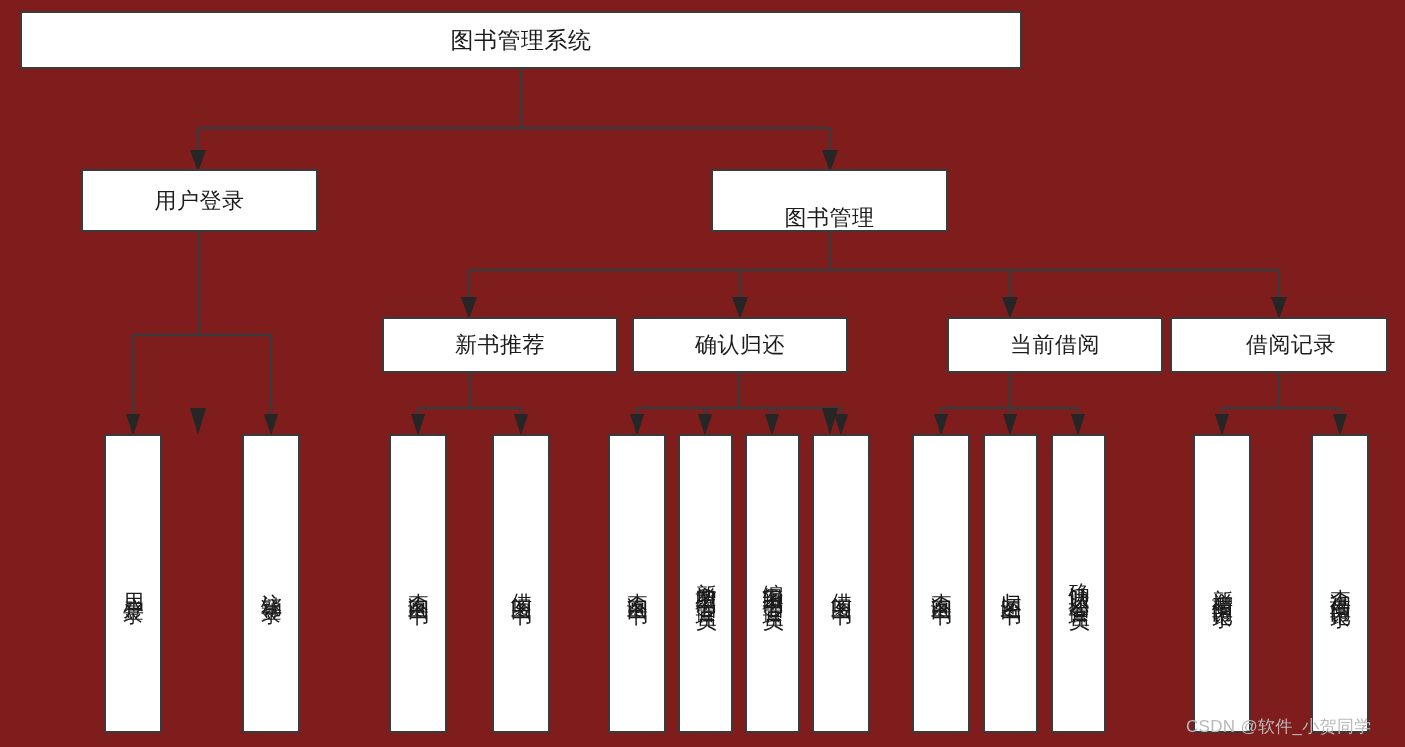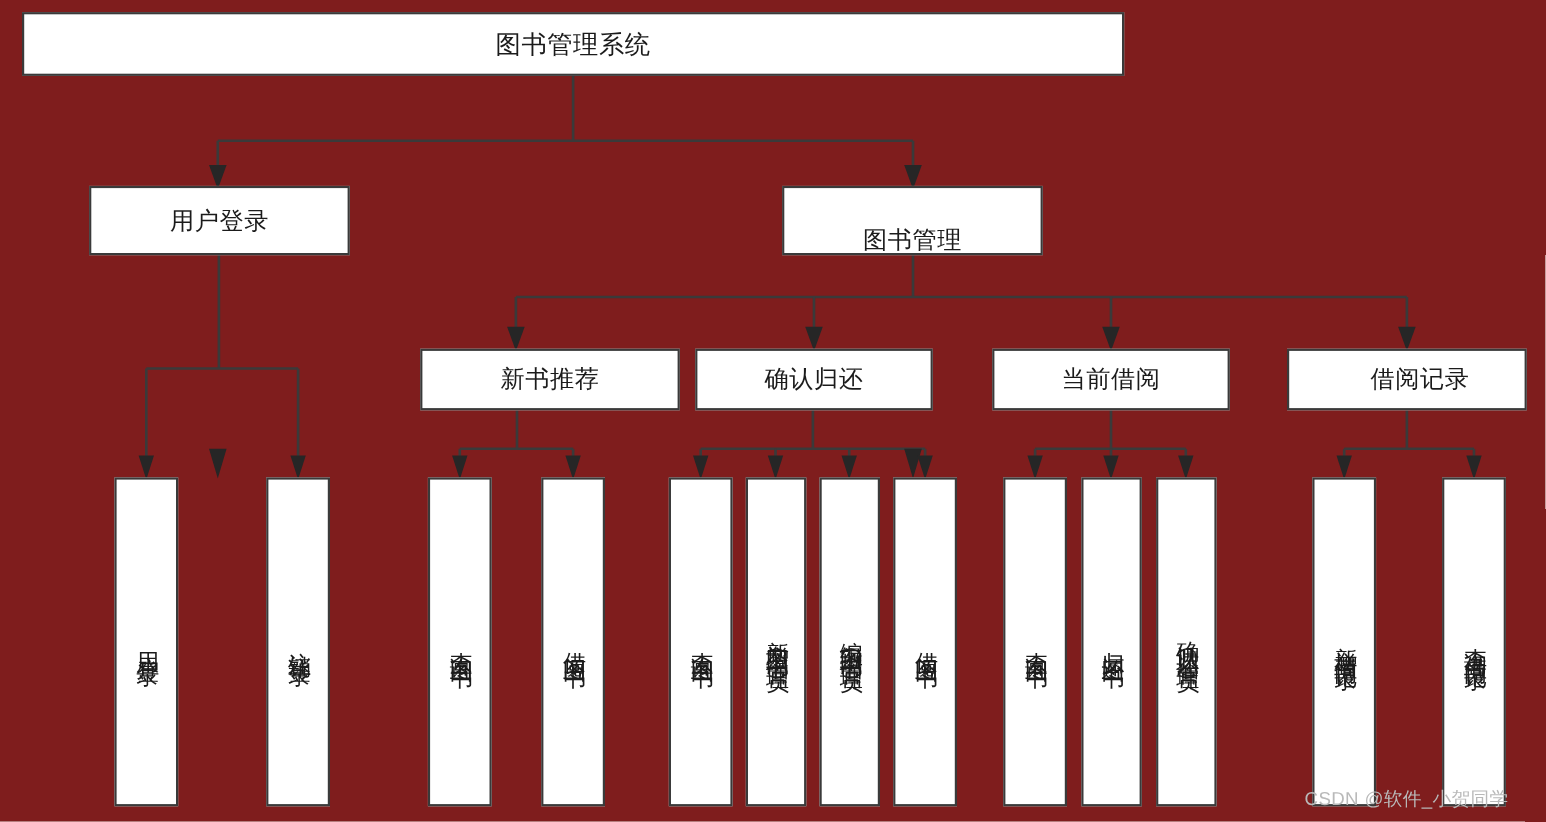--- a/index.html
+++ b/index.html
@@ -168,21 +168,21 @@
   <div class="node horiz" style="left:711px; top:169px; width:237px; height:63px;align-items:flex-end;">
     <span class="lbl">图书管理</span>
   </div>
 
   <div class="node horiz" style="left:382px; top:317px; width:236px; height:56px;">
     <span class="lbl">新书推荐</span>
   </div>
   <div class="node horiz" style="left:632px; top:317px; width:216px; height:56px;">
     <span class="lbl">确认归还</span>
   </div>
-  <div class="node horiz" style="left:902px; top:317px; width:216px; height:56px;">
+  <div class="node horiz" style="left:947px; top:317px; width:216px; height:56px;">
     <span class="lbl">当前借阅</span>
   </div>
   <div class="node horiz" style="left:1170px; top:317px; width:218px; height:56px;padding-left:24px;">
     <span class="lbl">借阅记录</span>
   </div>
 
   <div class="node vert" style="left:104px; top:434px; width:58px; height:299px;">
     <span class="lbl">用户登录</span>
   </div>
   <div class="node vert" style="left:242px; top:434px; width:58px; height:299px;">

